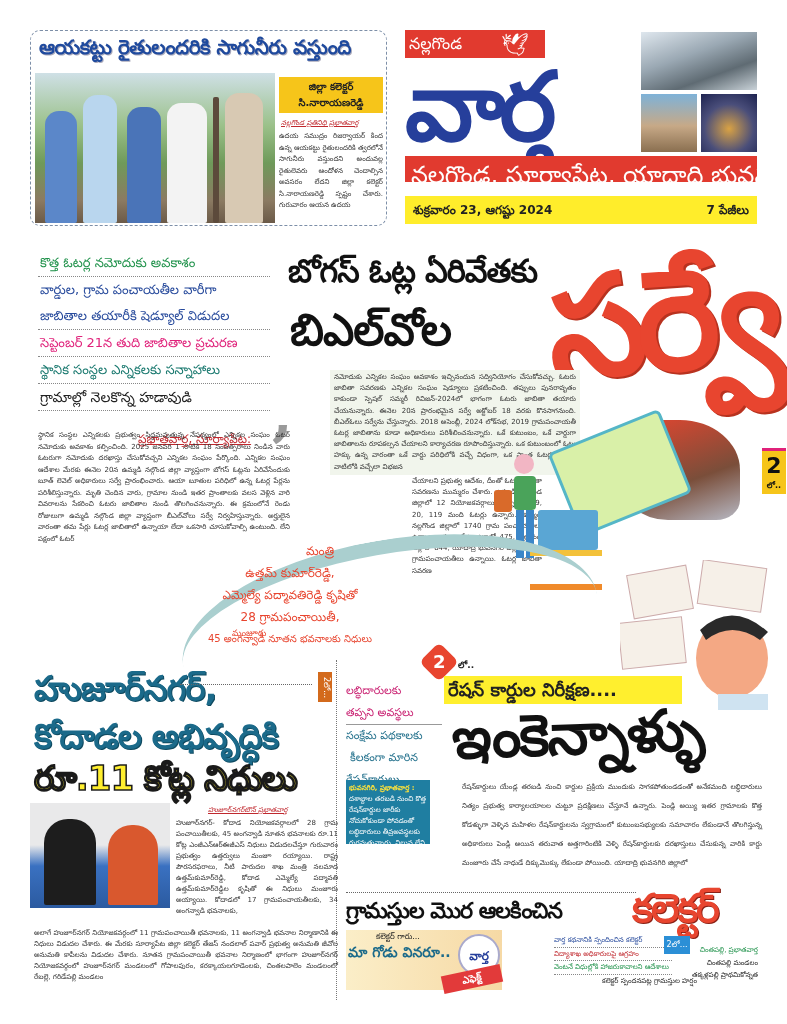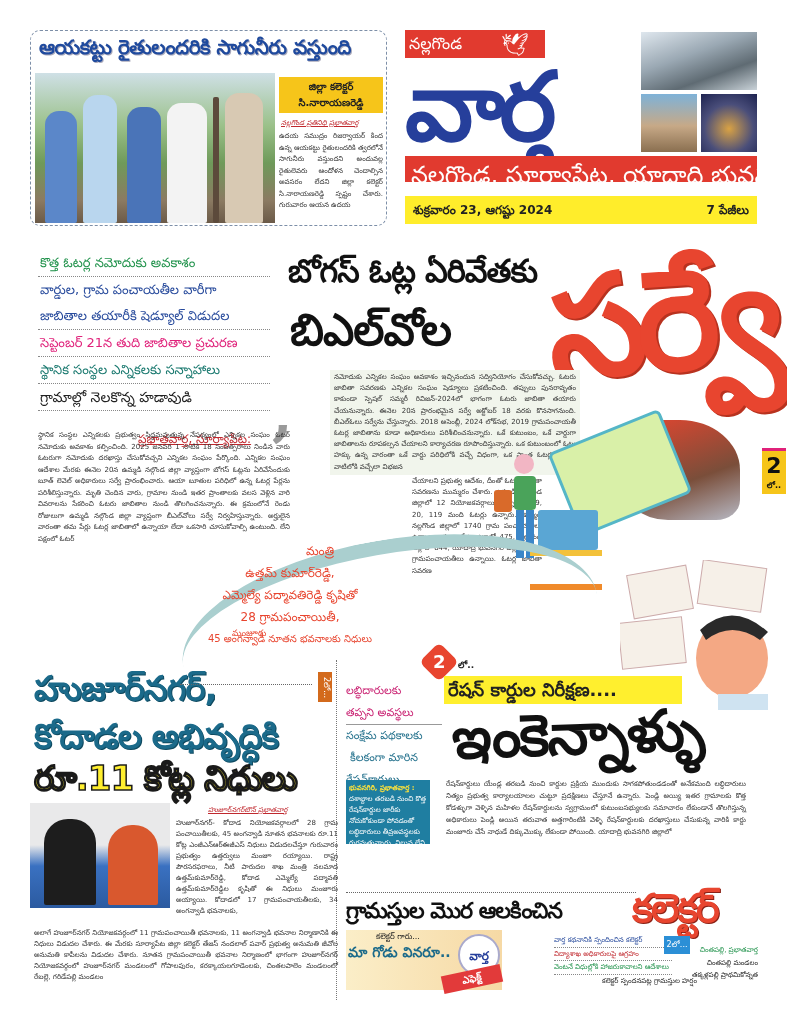--- a/index.html
+++ b/index.html
@@ -79,21 +79,21 @@
   .two-red span { display: inline-block; transform: rotate(-45deg); }
   .two-red-lo { left: 458px; top: 660px; font-size: 9px; font-weight: bold; }
   .ration-head { left: 444px; top: 676px; width: 238px; height: 28px; background: #ffef2e; font-size: 18px; font-weight: bold; color: #222; line-height: 28px; padding-left: 4px; white-space: nowrap; }
   .inkennallu { left: 452px; top: 700px; font-size: 58px; font-weight: bold; color: #111; font-family: "DejaVu Serif", serif; letter-spacing: -2px; white-space: nowrap; transform: rotate(-2deg); }
   .ration-side { left: 346px; top: 680px; width: 96px; font-size: 11px; line-height: 22px; }
   .ration-side .pink { color: #c81d6f; }
   .ration-side .teal { color: #1f6e8a; }
   .ration-side .sep { border-bottom: 1px solid #999; }
   .blue-box { left: 346px; top: 780px; width: 84px; height: 64px; background: #1f7ea1; color: #fff; font-size: 7px; line-height: 11px; padding: 3px; }
   .blue-box .by { color: #ffe33a; font-weight: bold; }
-  .ration-body { left: 446px; top: 778px; width: 300px; font-size: 7px; line-height: 12px; color: #333; text-align: justify; }
+  .ration-body { left: 462px; top: 778px; width: 300px; font-size: 7px; line-height: 19px; color: #333; text-align: justify; }
 
   
   .coll-dots { left: 346px; top: 892px; width: 290px; border-top: 1px dotted #666; }
   .coll-head { left: 346px; top: 898px; font-size: 22px; font-weight: bold; color: #111; white-space: nowrap; letter-spacing: -1px; }
   .coll-big { left: 632px; top: 884px; font-size: 40px; font-weight: bold; color: #e8452f; white-space: nowrap; letter-spacing: -2px; text-shadow: 1px 1px 0 #8a2015; font-family: "DejaVu Serif", serif; }
   .effect { left: 346px; top: 930px; width: 156px; height: 60px; background: linear-gradient(90deg, #fbeec8 0%, #f6d9a5 100%); }
   .effect-small { position: absolute; left: 30px; top: 2px; font-size: 8px; }
   .effect-main { position: absolute; left: 2px; top: 14px; font-size: 14px; font-weight: bold; color: #1b6a8a; white-space: nowrap; }
   .effect-badge { position: absolute; left: 112px; top: 4px; width: 42px; height: 42px; border-radius: 50%; background: #fff; border: 2px solid #aac; color: #263f9b; font-size: 12px; font-weight: bold; text-align: center; line-height: 40px; }
   .effect-ribbon { position: absolute; left: 96px; top: 40px; width: 60px; height: 18px; background: #e23a3a; color: #fff; font-size: 10px; font-weight: bold; text-align: center; line-height: 18px; transform: rotate(-12deg); }

